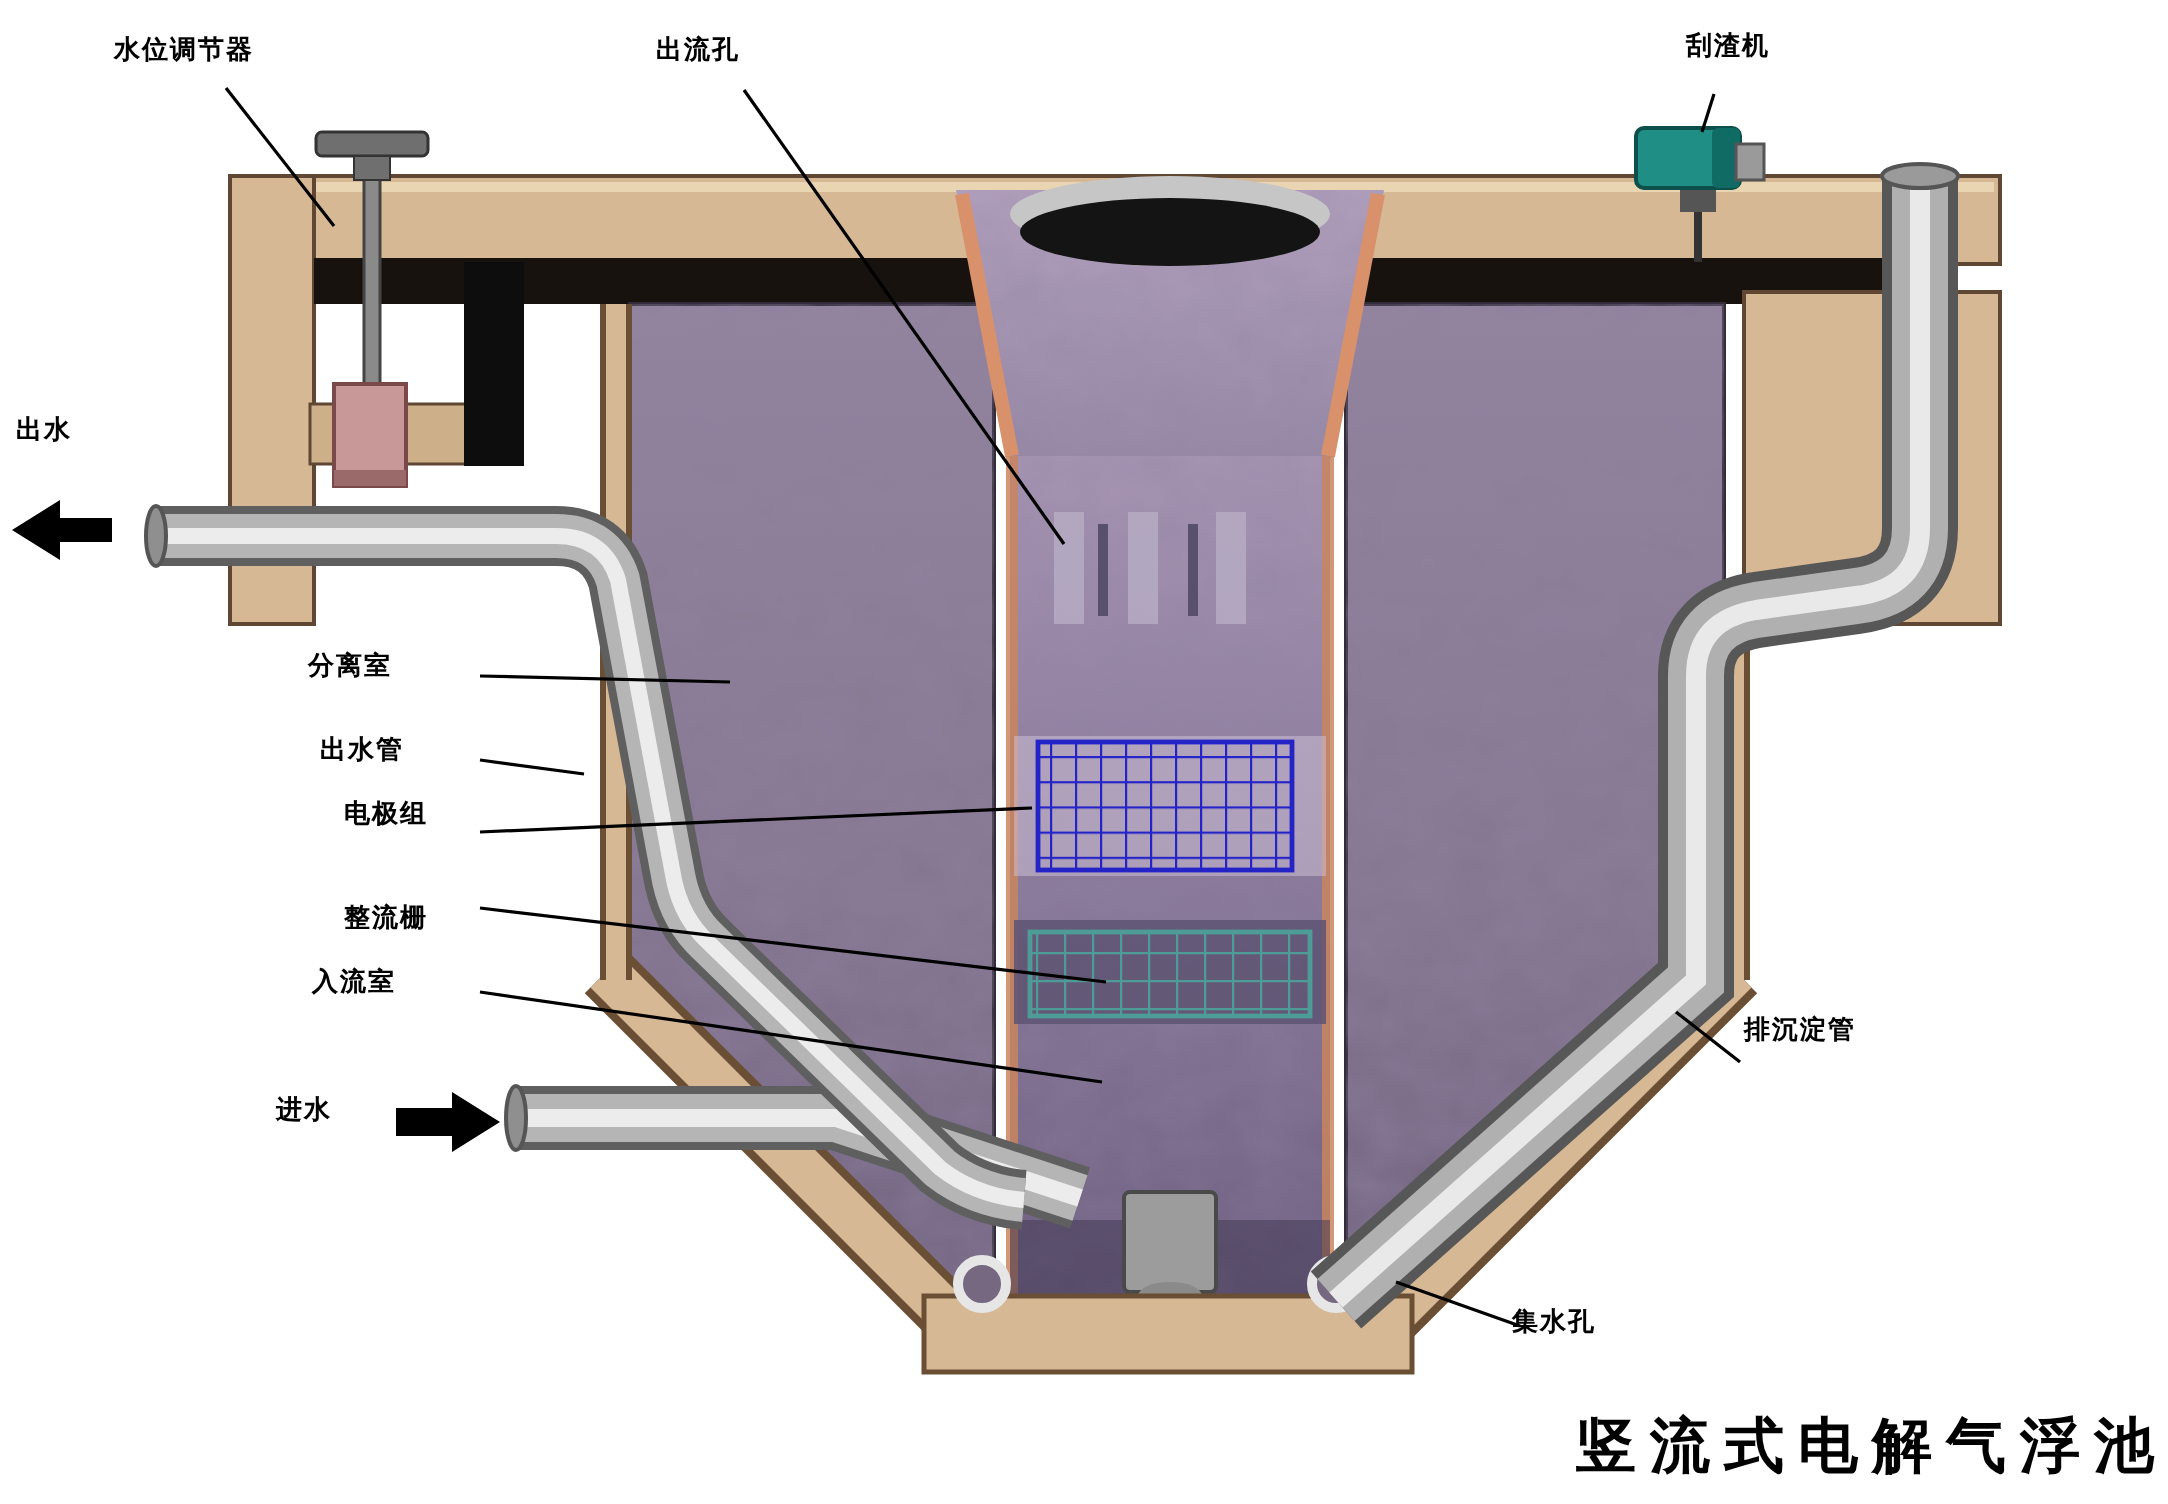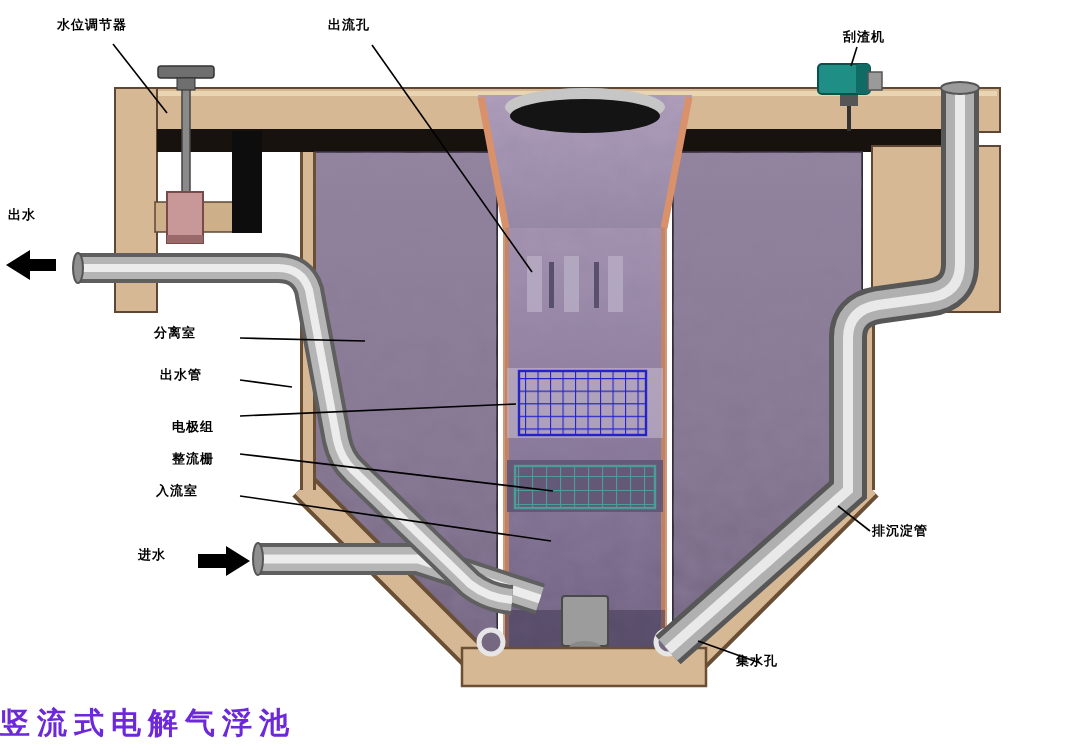--- a/index.html
+++ b/index.html
@@ -1,20 +1,20 @@
 <!DOCTYPE html>
 <html><head>
 <meta charset="utf-8">
 <style>
   html,body{margin:0;padding:0;background:#ffffff;}
   #stage{position:relative;width:1084px;height:752px;background:#ffffff;overflow:hidden;
          font-family:"Liberation Serif","DejaVu Serif",serif;}
   .lbl{position:absolute;color:#000;font-weight:700;font-size:13px;line-height:1.1;
        white-space:nowrap;letter-spacing:1px;}
-  .title{position:absolute;left:0;right:0;top:703px;text-align:left;color:#6d28d9;
+  .title{position:absolute;left:0;right:0;top:703px;text-align:right;color:#000000;
          font-weight:700;font-size:30px;letter-spacing:7px;}
   svg{position:absolute;left:0;top:0;}
 </style>
 </head>
 <body>
 
 <div id="stage">
 
 <svg width="1084" height="752" viewBox="0 0 1084 752">
   <defs>
@@ -161,25 +161,25 @@
     <line x1="870" y1="531" x2="838" y2="506"></line>
     <line x1="760" y1="663" x2="698" y2="641"></line>
   </g>
 
   <polygon points="6,265 30,250 30,259 56,259 56,271 30,271 30,280" fill="#000"></polygon>
   <polygon points="198,554 226,554 226,546 250,561 226,576 226,568 198,568" fill="#000"></polygon>
 </svg>
 
 <div class="lbl" style="left:57px;top:18px">水位调节器</div>
 <div class="lbl" style="left:328px;top:18px">出流孔</div>
-<div class="lbl" style="left:843px;top:30px">刮渣机</div>
+<div class="lbl" style="left:843px;top:16px">刮渣机</div>
 <div class="lbl" style="left:8px;top:208px">出水</div>
 <div class="lbl" style="left:154px;top:326px">分离室</div>
 <div class="lbl" style="left:160px;top:368px">出水管</div>
-<div class="lbl" style="left:172px;top:420px">电极组</div>
+<div class="lbl" style="left:172px;top:400px">电极组</div>
 <div class="lbl" style="left:172px;top:452px">整流栅</div>
 <div class="lbl" style="left:156px;top:484px">入流室</div>
 <div class="lbl" style="left:138px;top:548px">进水</div>
-<div class="lbl" style="left:872px;top:524px">排沉淀管</div>
-<div class="lbl" style="left:736px;top:654px">集水孔</div>
+<div class="lbl" style="left:872px;top:508px">排沉淀管</div>
+<div class="lbl" style="left:756px;top:654px">集水孔</div>
 <div class="title">竖流式电解气浮池</div>
 
 </div>
 
 </body></html>

